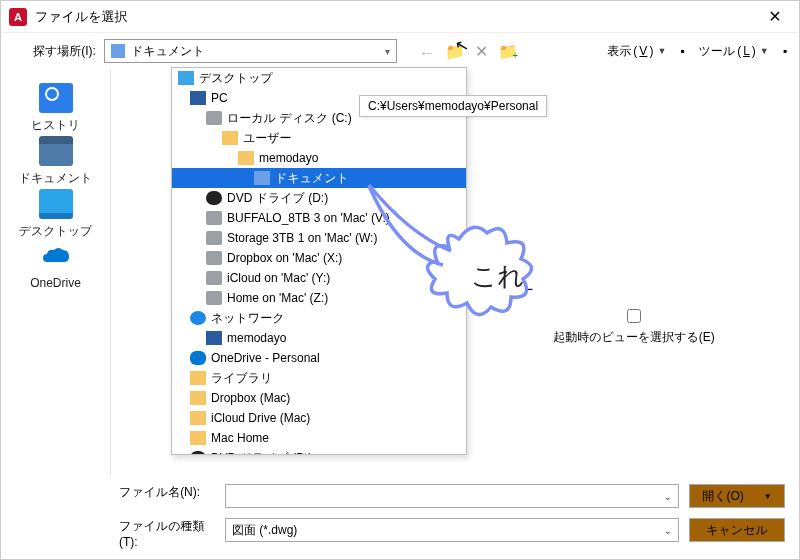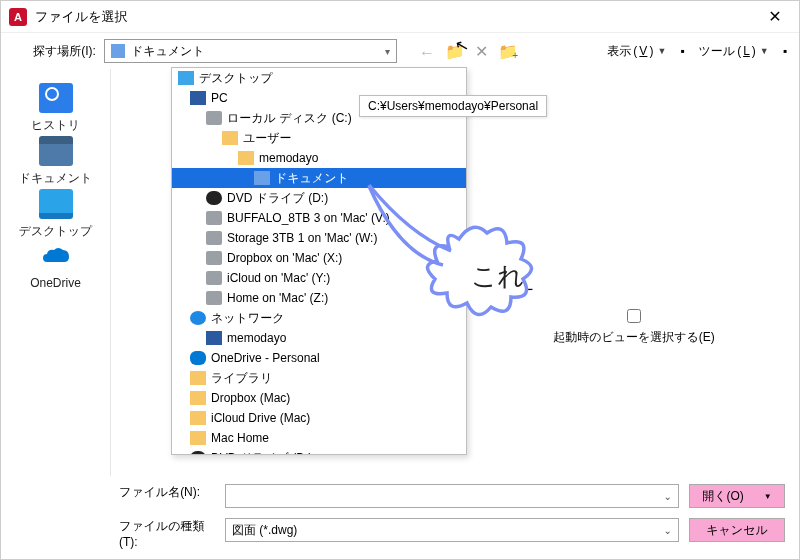--- a/index.html
+++ b/index.html
@@ -47,21 +47,21 @@
 .checkbox-row { display: flex; align-items: center; gap: 6px; margin-left: 12px; flex-direction: column; }
 .checkbox-row input { width: 14px; height: 14px; }
 .callout { position: absolute; left: 398px; top: 110px; z-index: 10; }
 .callout svg { overflow: visible; }
 .callout-text { position: absolute; left: 72px; top: 78px; font-size: 26px; font-family: "Yu Mincho","serif"; color: #222; }
 .bottom { padding: 8px 14px 10px 118px; display: flex; flex-direction: column; gap: 10px; }
 .row { display: flex; align-items: flex-start; gap: 10px; }
 .row label { width: 96px; font-size: 12px; }
 .row .combo { flex: 1; height: 24px; border: 1px solid #aaa; display: flex; align-items: center; padding: 0 6px; background: #fff; }
 .row .combo .chev { margin-left: auto; font-size: 10px; color: #555; }
-.row .btn { width: 96px; height: 24px; border: 1px solid #aaa; background: #f9a8d4; display: flex; align-items: center; justify-content: center; gap: 20px; cursor: pointer; }
+.row .btn { width: 96px; height: 24px; border: 1px solid #aaa; background: #a16207; display: flex; align-items: center; justify-content: center; gap: 20px; cursor: pointer; }
 .cursor { position: absolute; left: 350px; top: -4px; z-index: 30; font-size: 16px; transform: rotate(-15deg); }
 </style>
 </head>
 <body>
 
 <div class="window">
   <div class="titlebar">
     <div class="app-icon">A</div>
     <div class="title">ファイルを選択</div>
     <div class="close">✕</div>

